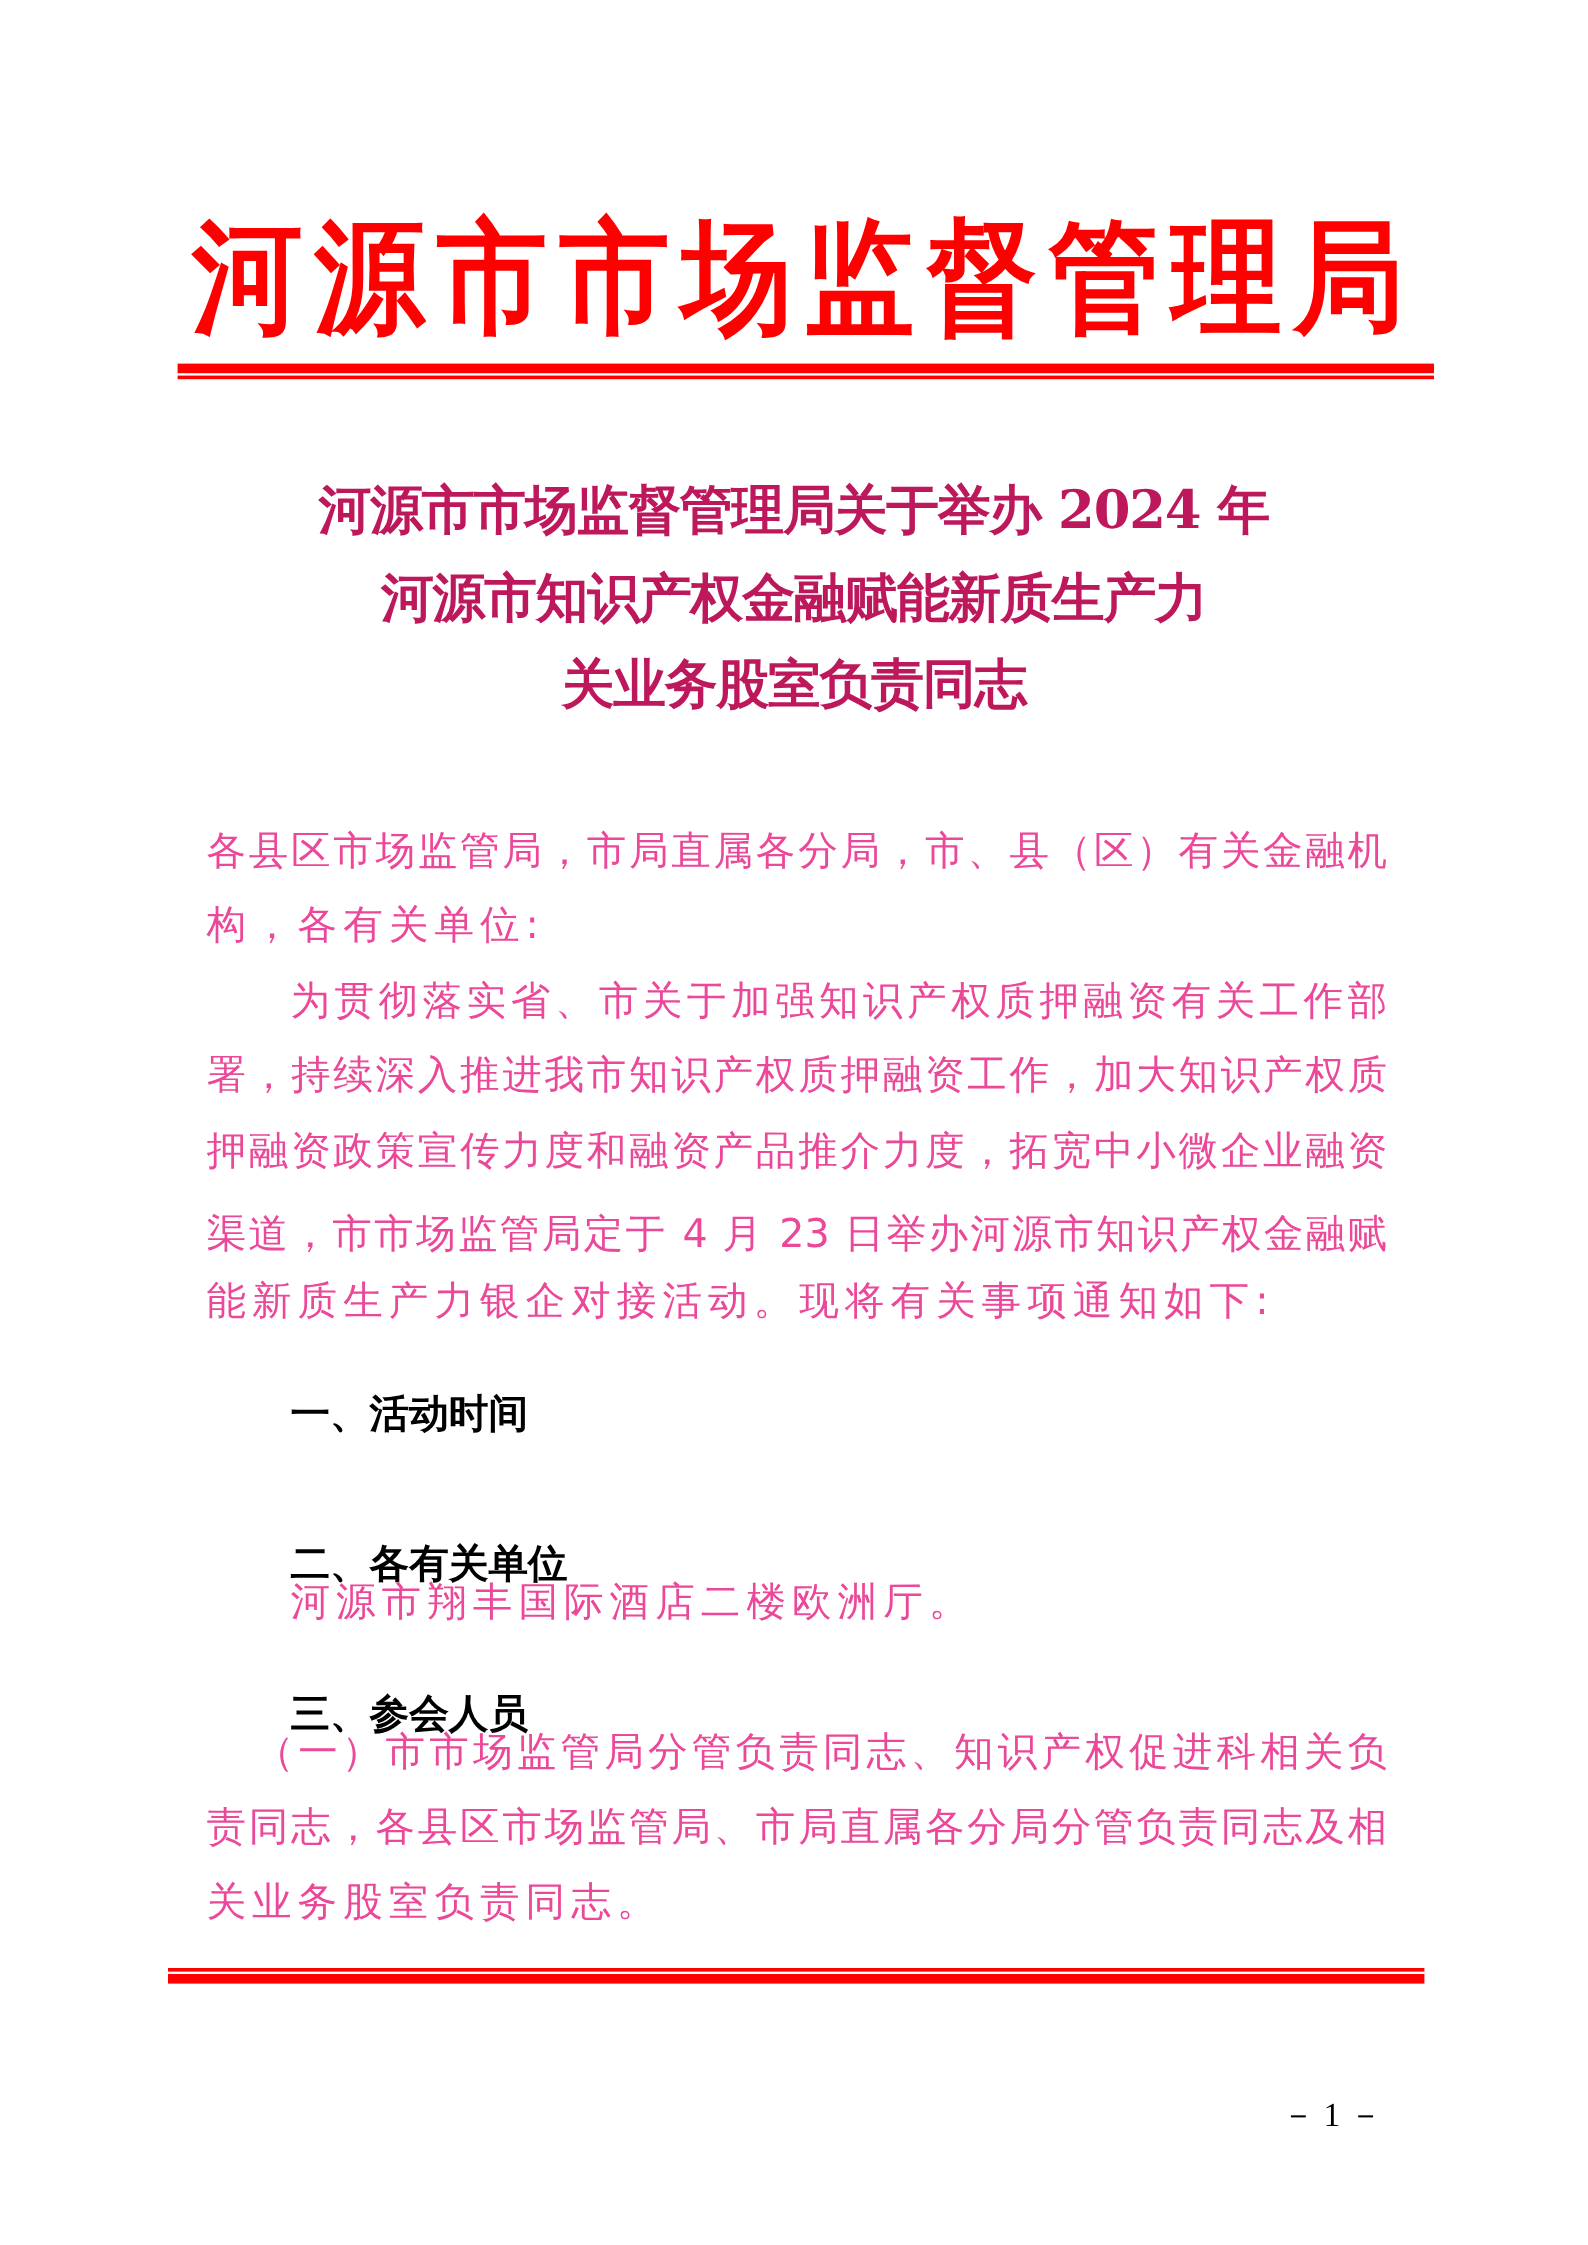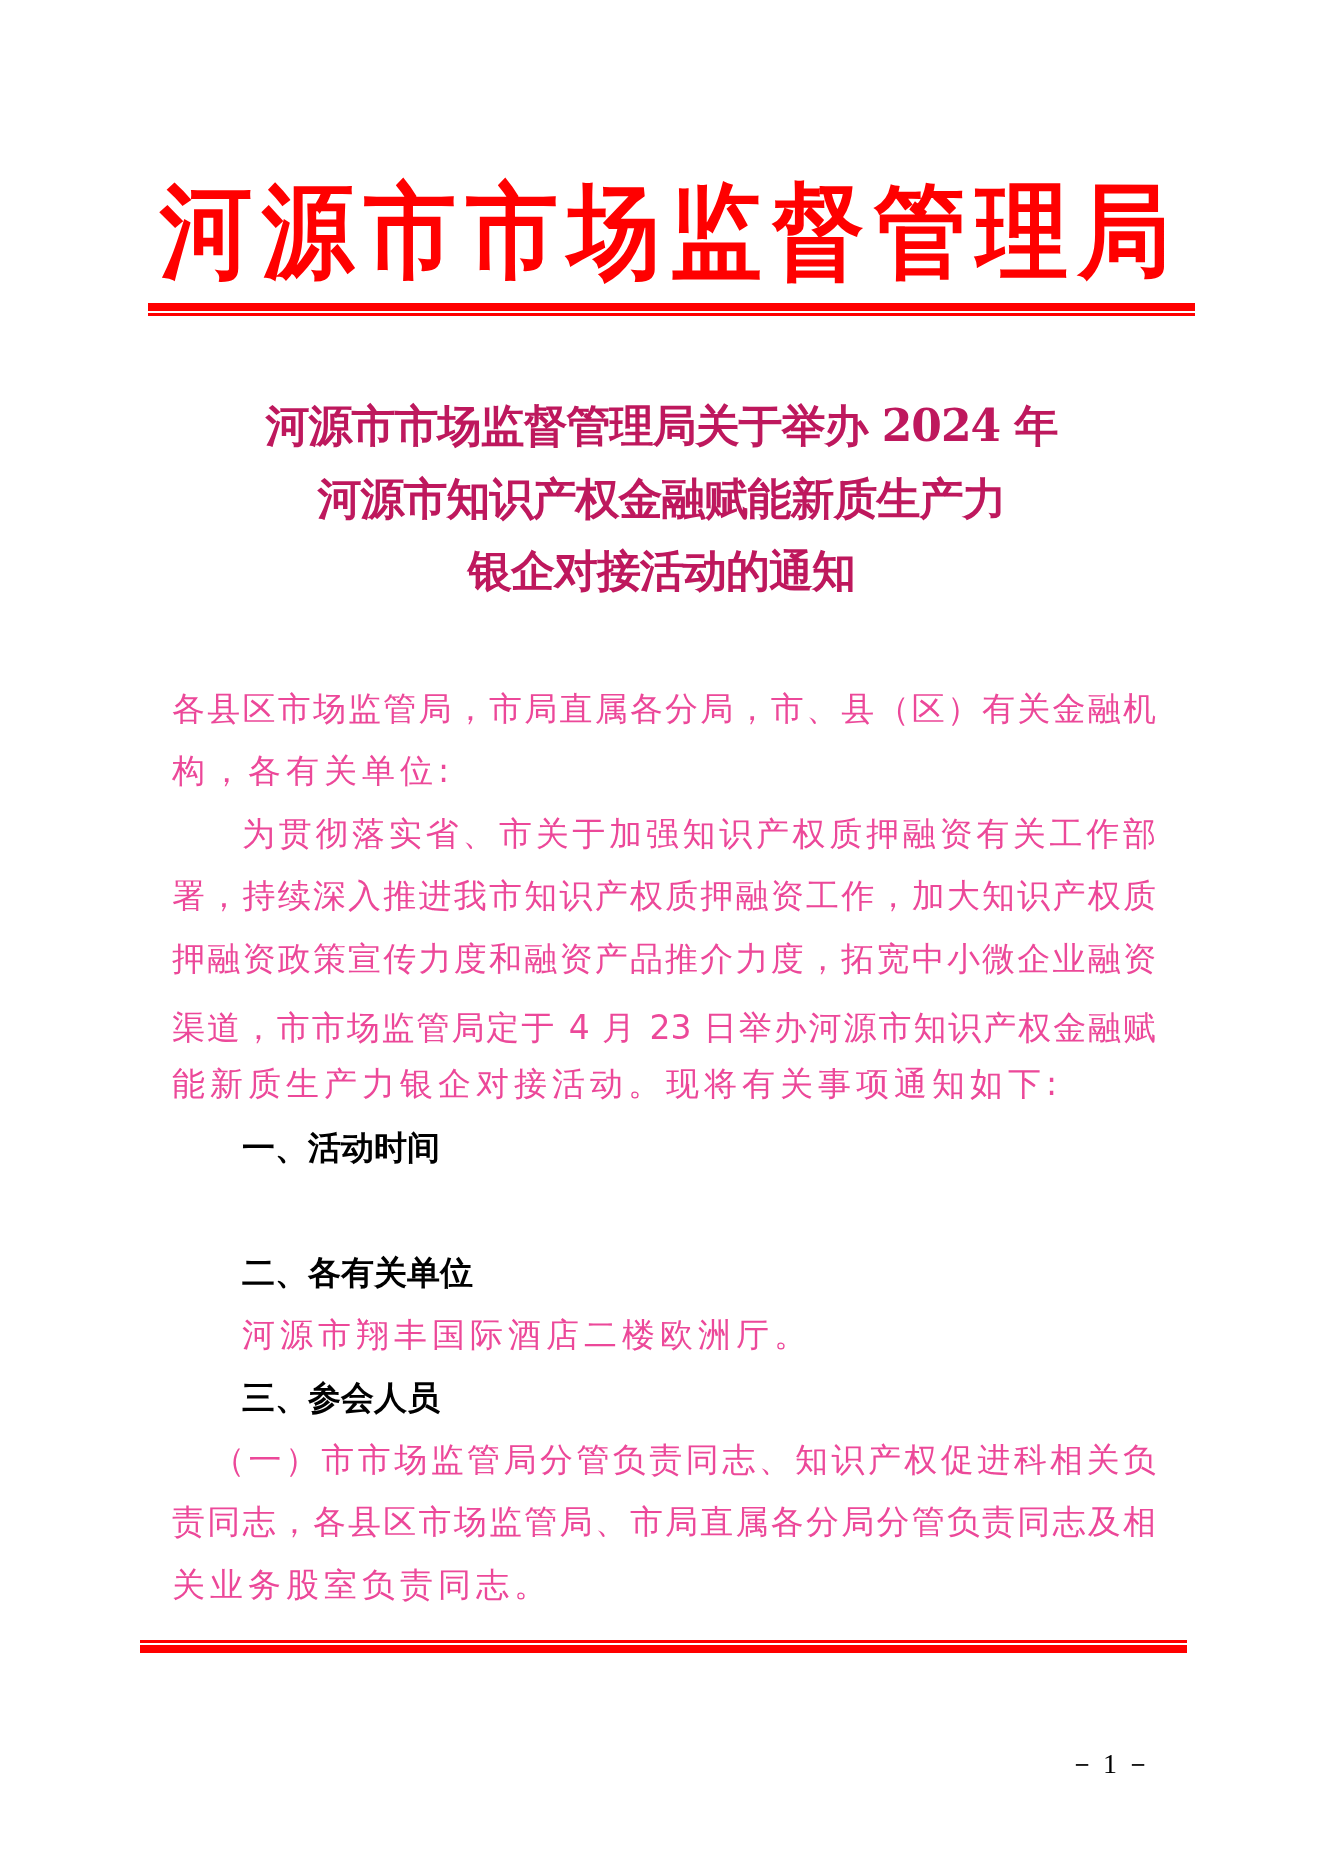--- a/index.html
+++ b/index.html
@@ -23,21 +23,21 @@
     font-family:"DejaVu Sans","Liberation Sans",sans-serif;
     font-size:33px; line-height:40px; color:#ec4899;
     white-space:nowrap; text-align:justify; text-align-last:justify;
     letter-spacing:0;
   }
   .line.indent { left:242px; width:914px; }
   .line.short { text-align:left; text-align-last:left; letter-spacing:5px; }
   .heading {
     position:absolute; left:242px; height:40px;
     font-family:"DejaVu Sans","Liberation Sans",sans-serif; font-weight:bold;
-    font-size:33px; line-height:40px; color:#000; white-space:nowrap;
+    font-size:33px; line-height:40px; color:#000; white-space:nowrap;margin-top:30px;
   }
   .page-num {
     position:absolute; left:1065px; top:1748px; width:90px; text-align:center;
     font-family:"Liberation Serif","DejaVu Serif",serif; font-size:28px; color:#000;
     line-height:32px;
   }
 </style>
 </head>
 <body>
 
@@ -54,21 +54,21 @@
     <span>管</span>
     <span>理</span>
     <span>局</span>
   </div>
 
   <div class="rule" style="left:148px; top:303px; width:1047px; height:8px;"></div>
   <div class="rule" style="left:148px; top:313px; width:1047px; height:3px;"></div>
 
   <div class="title" style="top:400px;">河源市市场监督管理局关于举办 2024 年</div>
   <div class="title" style="top:473px;">河源市知识产权金融赋能新质生产力</div>
-  <div class="title" style="top:545px;">银企对接活动的通知</div>
+  <div class="title" style="top:545px;">关业务股室负责同志</div>
 
   <div class="line" style="top:689px;">各县区市场监管局，市局直属各分局，市、县（区）有关金融机</div>
   <div class="line short" style="top:751px;">构，各有关单位:</div>
 
   <div class="line indent" style="top:814px;">为贯彻落实省、市关于加强知识产权质押融资有关工作部</div>
   <div class="line" style="top:876px;">署，持续深入推进我市知识产权质押融资工作，加大知识产权质</div>
   <div class="line" style="top:939px;">押融资政策宣传力度和融资产品推介力度，拓宽中小微企业融资</div>
   <div class="line mixed-line" style="top:1008px;">渠道，市市场监管局定于 4 月 23 日举办河源市知识产权金融赋</div>
   <div class="line short" style="top:1064px;">能新质生产力银企对接活动。现将有关事项通知如下:</div>
 

